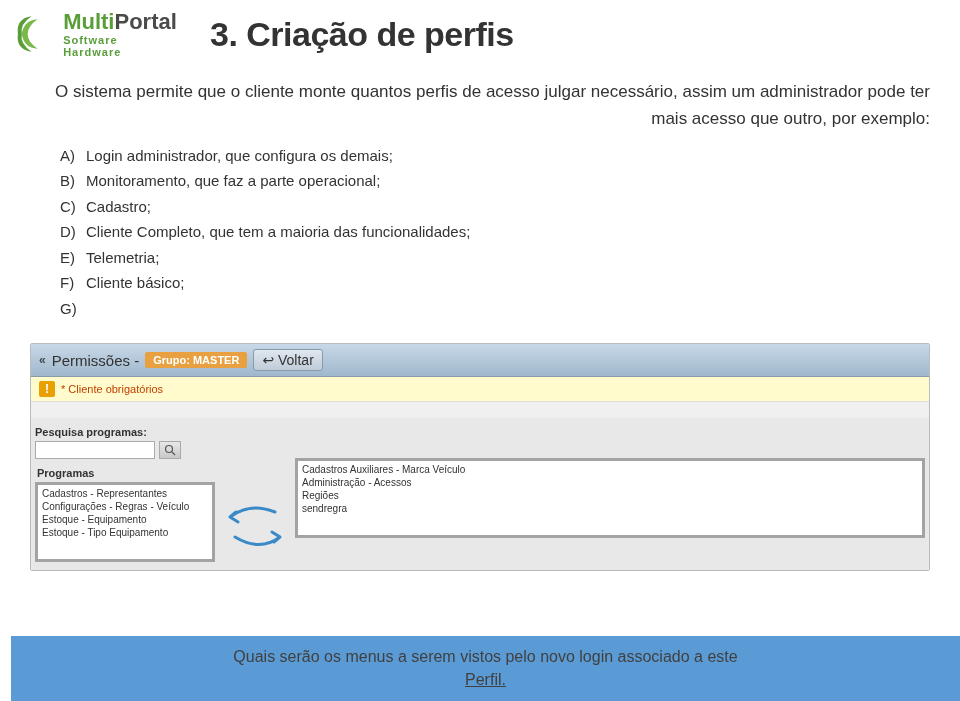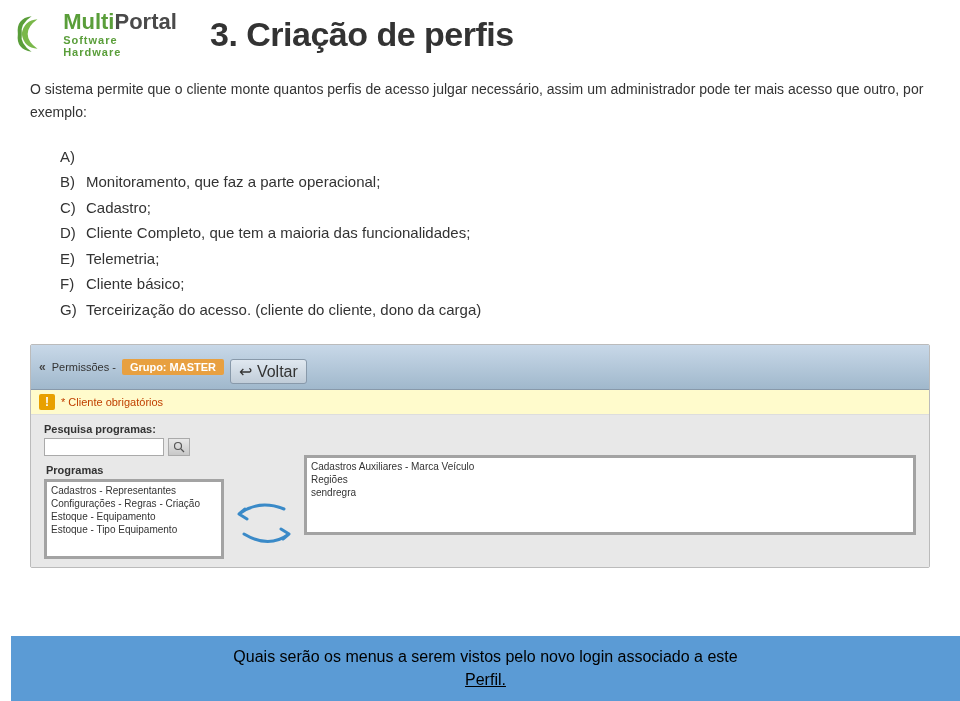--- a/index.html
+++ b/index.html
@@ -51,24 +51,25 @@
       margin-left: 40px;
       letter-spacing: -0.5px;
     }
 
     
     .content {
       padding: 10px 30px 10px 30px;
     }
 
     .content p.intro {
-      font-size: 14px;
+      font-size: 17px;
       color: #333;
       line-height: 1.6;
-      margin-bottom: 21px;
+      margin-bottom: 10px;
+      text-align: right;
     }
 
     .content ul.list {
       list-style: none;
       margin-left: 30px;
       font-size: 15px;
       color: #333;
       line-height: 1.7;
     }
 
@@ -100,45 +101,44 @@
       border-bottom: 1px solid #8899aa;
     }
 
     .mockup-chevrons {
       font-size: 12px;
       color: #444;
       font-weight: bold;
     }
 
     .mockup-breadcrumb {
-      font-size: 11px;
+      font-size: 15px;
       color: #333;
     }
 
     .mockup-active-tab {
       background: #e8a040;
       color: #fff;
       font-size: 11px;
       font-weight: bold;
       padding: 2px 8px;
       border-radius: 2px;
       text-align: center;
     }
 
     .mockup-back-btn {
       background: linear-gradient(to bottom, #e0e8f0, #c0ccd8);
       border: 1px solid #8899aa;
       border-radius: 3px;
       padding: 2px 8px;
-      font-size: 16px;
+      font-size: 14px;
       color: #333;
       display: flex;
       align-items: center;
       gap: 3px;
-      margin-top: 9px;
     }
 
     .mockup-warning {
       background: #fffbcc;
       border-bottom: 1px solid #ddd;
       padding: 4px 8px;
       display: flex;
       align-items: center;
       gap: 6px;
       font-size: 11px;
@@ -153,23 +153,24 @@
       font-weight: bold;
       font-size: 12px;
       display: flex;
       align-items: center;
       justify-content: center;
       border-radius: 2px;
     }
 
     .mockup-body {
       background: #e8e8e8;
-      padding: 8px 13px;
+      padding: 8px 4px;
       display: flex;
       gap: 0;
+      margin-top: 16px;
     }
 
     .mockup-left {
       width: 180px;
       flex-shrink: 0;
     }
 
     .mockup-right {
       flex: 1;
     }
@@ -235,21 +236,21 @@
       margin-top: 8px;
     }
 
     .col-block {
       flex: 1;
     }
 
     
     .bottom-caption {
       background: #5b9bd5;
-      color: #000000;
+      color: #404040;
       text-align: center;
       padding: 10px 30px;
       font-size: 16px;
       line-height: 1.4;
       position: absolute;
       bottom: 0;
       left: 11px;
       right: 0;
     }
 
@@ -281,20 +282,21 @@
     </div>
   </div>
   <h1 class="page-title">3. Criação de perfis</h1>
 </div>
 
 <div class="content">
   <p class="intro">O sistema permite que o cliente monte quantos perfis de acesso julgar necessário, assim um administrador pode ter mais acesso que outro, por exemplo:</p>
   <ul class="list">
     <li>
       <span class="list-letter">A)</span>
+      <span>Login administrador, que configura os demais;</span>
     </li>
     <li>
       <span class="list-letter">B)</span>
       <span>Monitoramento, que faz a parte operacional;</span>
     </li>
     <li>
       <span class="list-letter">C)</span>
       <span>Cadastro;</span>
     </li>
     <li>
@@ -304,21 +306,20 @@
     <li>
       <span class="list-letter">E)</span>
       <span>Telemetria;</span>
     </li>
     <li>
       <span class="list-letter">F)</span>
       <span>Cliente básico;</span>
     </li>
     <li>
       <span class="list-letter">G)</span>
-      <span>Terceirização do acesso. (cliente do cliente, dono da carga)</span>
     </li>
   </ul>
 </div>
 
 <div class="mockup-container">
 
   <div class="mockup-topbar">
     <span class="mockup-chevrons">«</span>
     <span class="mockup-breadcrumb">Permissões -</span>
     <span class="mockup-active-tab">Grupo: MASTER</span>
@@ -342,21 +343,21 @@
             <line x1="8" y1="8" x2="11" y2="11" stroke="#555" stroke-width="1.2"></line>
           </svg>
         </div>
       </div>
 
       <div class="two-cols" style="display:block;">
         <div class="col-block">
           <div class="col-header">Programas</div>
           <div class="list-box">
             <div>Cadastros - Representantes</div>
-            <div>Configurações - Regras - Criação</div>
+            <div>Configurações - Regras - Veículo</div>
             <div>Estoque - Equipamento</div>
             <div>Estoque - Tipo Equipamento</div>
           </div>
         </div>
       </div>
     </div>
 
     <div style="display:flex;flex-direction:column;justify-content:flex-end;align-items:center;padding:0 10px 5px 10px;width:80px;">
       <svg width="70" height="60" viewBox="0 0 70 60">
 
@@ -364,20 +365,21 @@
 
         <path d="M15,40 Q40,55 60,40 L54,45 M60,40 L52,35" fill="none" stroke="#3a8ac8" stroke-width="3" stroke-linecap="round"></path>
       </svg>
     </div>
 
     <div class="mockup-right">
       <div style="height:32px;"></div>
       <div class="col-block">
         <div class="list-box">
           <div>Cadastros Auxiliares - Marca Veículo</div>
+          <div>Administração - Acessos</div>
           <div>Regiões</div>
           <div>sendregra</div>
         </div>
       </div>
     </div>
   </div>
 </div>
 
 <div class="bottom-caption">
   <span>Quais serão os menus a serem vistos pelo novo login associado a este</span><br>

